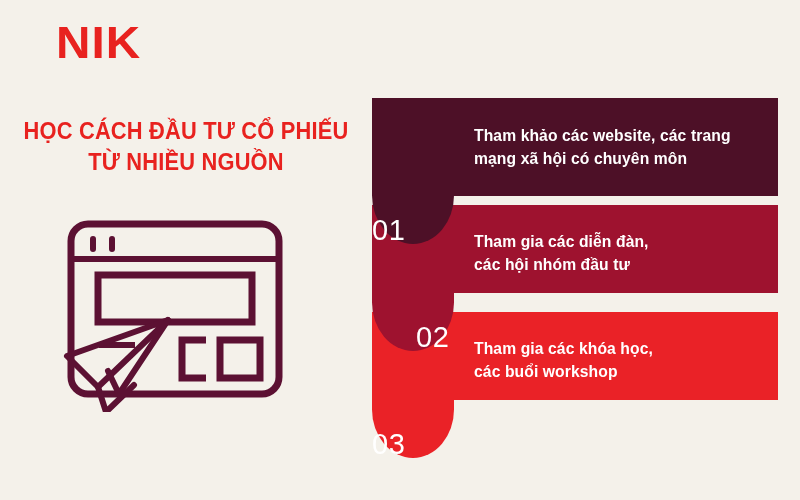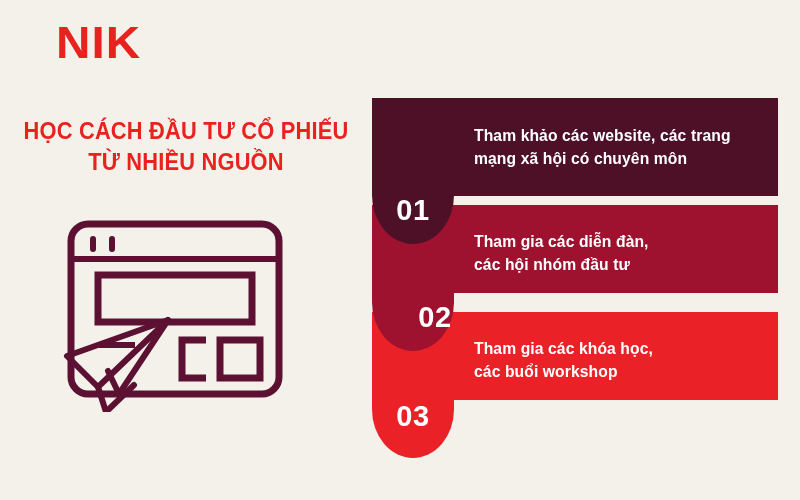--- a/index.html
+++ b/index.html
@@ -92,27 +92,27 @@
     position: absolute;
     left: 0;
     top: 0;
     width: 406px;
   }
 
   .step-number {
     position: absolute;
     left: 0;
     width: 82px;
-    text-align: center;
     color: #ffffff;
     font-family: "Liberation Sans", sans-serif;
-    font-weight: bold;
+    font-weight: normal;
     font-size: 29px;
     letter-spacing: 0.5px;
     line-height: 1;
+    margin-top: 20px;
   }
 
   .step-text {
     position: absolute;
     left: 102px;
     width: 296px;
     color: #ffffff;
     font-family: "Liberation Sans", sans-serif;
     font-weight: bold;
     font-size: 16.5px;
@@ -161,21 +161,21 @@
       </g>
     </svg>
   </div>
 </div>
 
 <div id="steps-stack">
 
   <div class="step-block" style="top:214px; z-index:1;">
     <div class="step-tab" style="height: 146px; background: rgb(234, 34, 39);"></div>
     <div class="step-bar" style="height: 88px; background: rgb(234, 34, 39);"></div>
-    <div class="step-number" style="top:90px;">03</div>
+    <div class="step-number" style="top:98px;">03</div>
     <div class="step-text" style="top:25px;">
       <span class="st-line">Tham gia các khóa học,</span>
       <span class="st-line">các buổi workshop</span>
     </div>
   </div>
 
   <div class="step-block" style="top:107px; z-index:2;">
     <div class="step-tab" style="height: 146px; background: rgb(158, 18, 47);"></div>
     <div class="step-bar" style="height: 88px; background: rgb(158, 18, 47);"></div>
     <div class="step-number" style="top:98px;padding-left:44px;">02</div>

